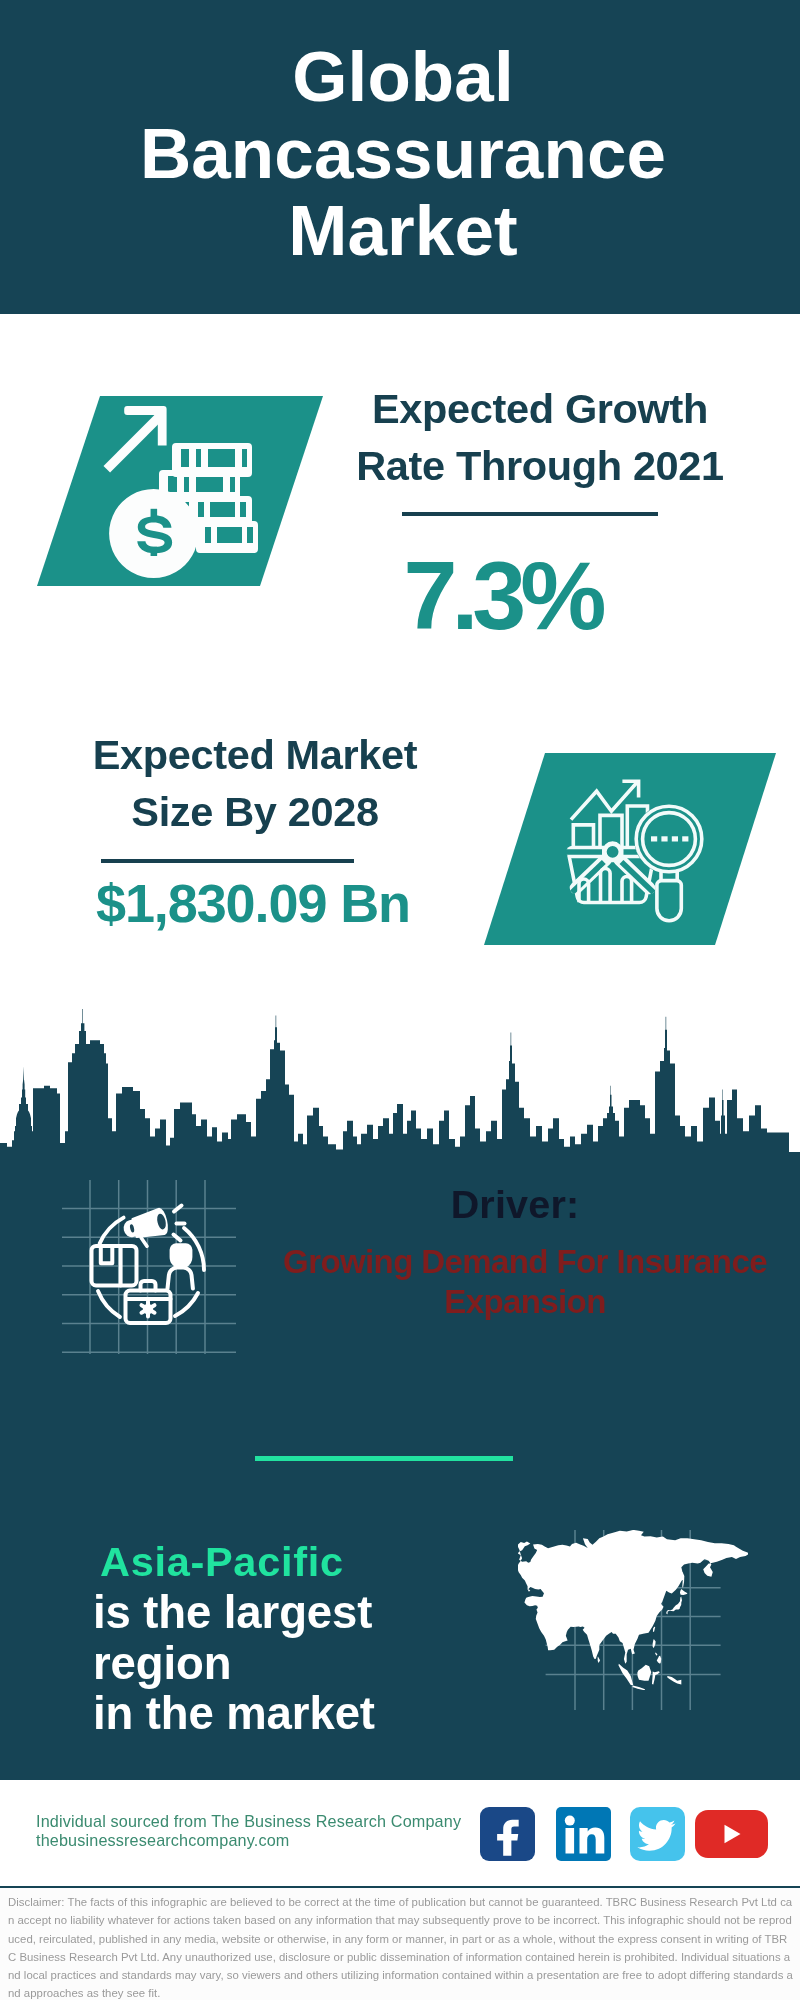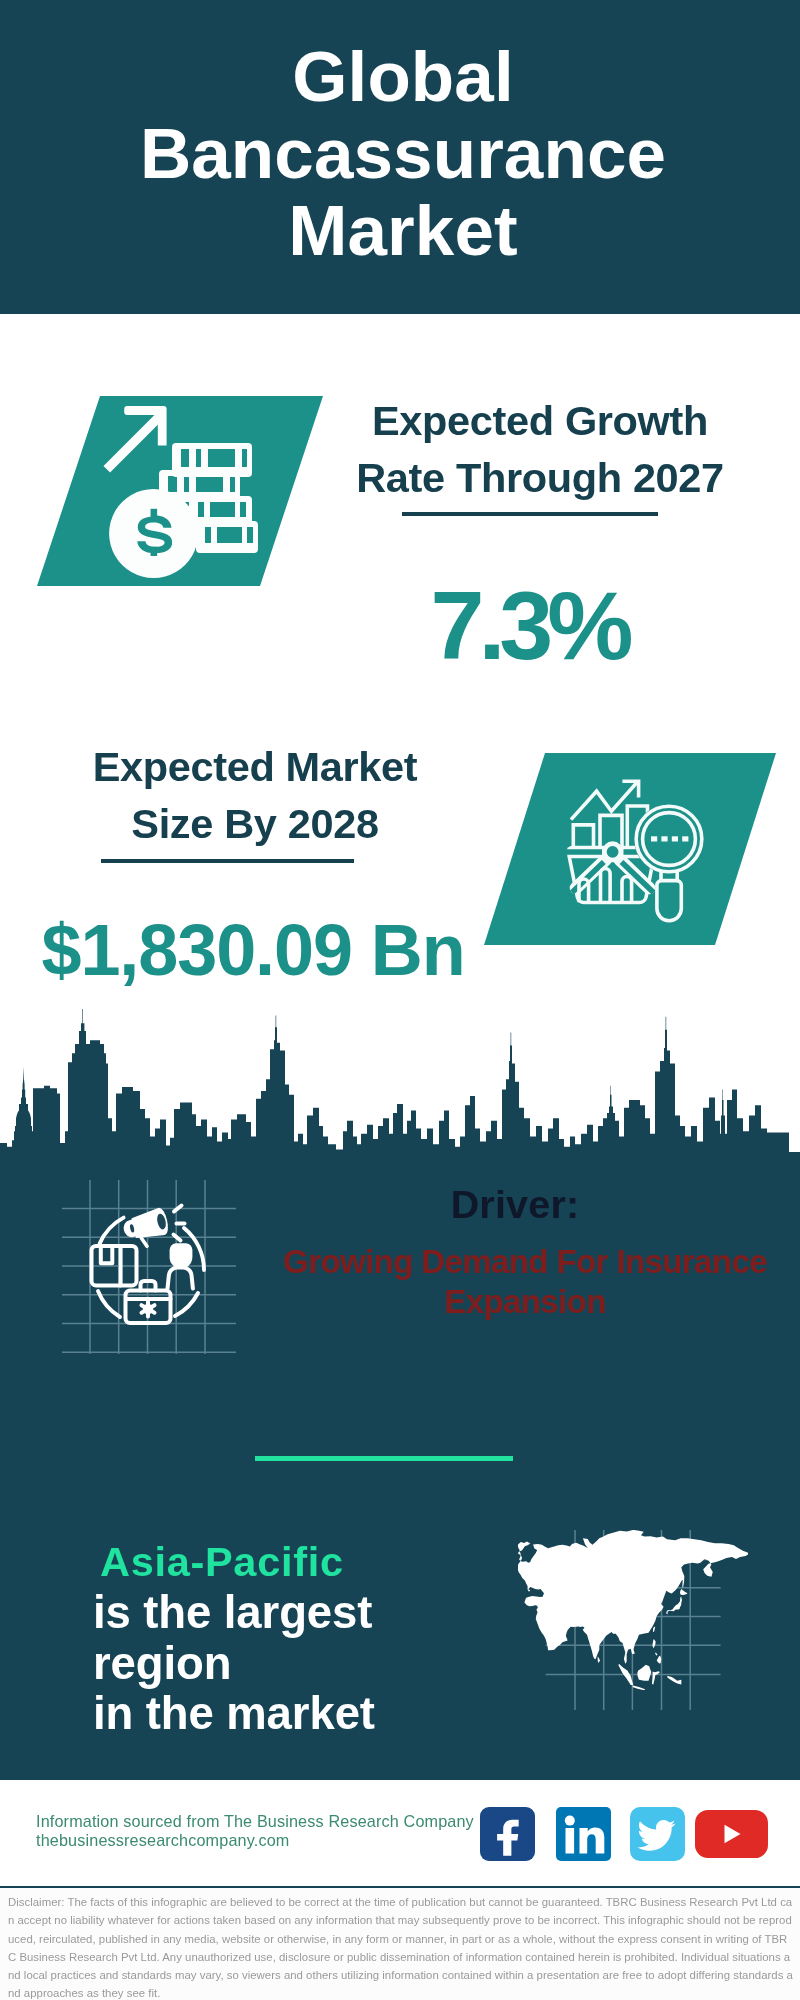--- a/index.html
+++ b/index.html
@@ -15,29 +15,29 @@
   .light{position:absolute;left:0;top:314px;width:800px;height:820px;background:#fff;}
 
   .para{position:absolute;background:#1b9189;}
   .para-1{left:37px;top:396px;width:286px;height:190px;
           clip-path:polygon(63px 0, 286px 0, 223px 190px, 0 190px);}
   .para-2{left:484px;top:753px;width:292px;height:192px;
           clip-path:polygon(61px 0, 292px 0, 231px 192px, 0 192px);}
 
   .icon1{position:absolute;left:100px;top:395px;width:160px;height:190px;}
   .icon2{position:absolute;left:560px;top:775px;width:150px;height:150px;}
-  .stat-t{position:absolute;color:#17404f;font-weight:bold;font-size:41.5px;line-height:57.2px;text-align:center;letter-spacing:-0.35px;margin-top:12px;}
+  .stat-t{position:absolute;color:#17404f;font-weight:bold;font-size:41.5px;line-height:57.2px;text-align:center;letter-spacing:-0.35px;}
   .rule{position:absolute;height:4px;background:#17404f;}
   .stat-v{position:absolute;color:#1b9189;font-weight:bold;text-align:center;}
   .s1-label{left:330px;top:380px;width:420px;}
   .s1-rule{left:402px;top:512px;width:256px;}
-  .s1-value{left:319px;top:546px;width:420px;font-size:97px;line-height:100px;letter-spacing:-6.0px;margin-top:30px;}
+  .s1-value{left:292px;top:546px;width:420px;font-size:97px;line-height:100px;letter-spacing:-6.0px;}
   .s2-label{left:45px;top:726px;width:420px;}
   .s2-rule{left:101px;top:859px;width:253px;}
-  .s2-value{left:13px;top:910px;width:480px;font-size:72px;line-height:80px;letter-spacing:-1.1px;}
+  .s2-value{left:13px;top:863px;width:480px;font-size:54px;line-height:80px;letter-spacing:-1.1px;}
 
   
   .dark{position:absolute;left:0;top:1157px;width:800px;height:623px;background:#164455;}
   .skyline{position:absolute;left:0;top:1000px;width:800px;height:240px;}
 
 .icon3{position:absolute;left:55px;top:1172px;width:190px;height:190px;}
   .drv-head{position:absolute;left:315px;top:1183px;width:400px;text-align:center;color:#0f172a;font-weight:bold;font-size:39.5px;line-height:42px;letter-spacing:0.2px;}
   .drv-text{position:absolute;left:265px;top:1242px;width:520px;text-align:center;color:#7f1d1d;font-weight:bold;font-size:33px;line-height:39.8px;letter-spacing:-0.6px;}
 .mapgrid{position:absolute;left:530px;top:1520px;width:260px;height:190px;}
   .asiamap{position:absolute;left:518px;top:1530px;width:230px;height:160px;}
@@ -146,21 +146,21 @@
     <g fill="#f2fbfa" stroke="none">
       <rect x="651.0" y="836.3" width="6.2" height="5.2"></rect>
       <rect x="661.4" y="836.3" width="6.2" height="5.2"></rect>
       <rect x="671.8" y="836.3" width="6.2" height="5.2"></rect>
       <rect x="682.2" y="836.3" width="6.2" height="5.2"></rect>
     </g>
   </svg>
 
   <div class="stat-t s1-label">
       <div>Expected Growth</div>
-      <div>Rate Through 2027</div>
+      <div>Rate Through 2021</div>
     </div>
   <div class="rule s1-rule"></div>
   <div class="stat-v s1-value">7.3%</div>
 
   <div class="stat-t s2-label">
       <div>Expected Market</div>
       <div>Size By 2028</div>
     </div>
   <div class="rule s2-rule"></div>
   <div class="stat-v s2-value">$1,830.09 Bn</div>
@@ -229,21 +229,21 @@
 
   <div class="reg-rule"></div>
   <div class="reg-head">Asia-Pacific</div>
   <div class="reg-text">
     <div>is the largest region</div>
     <div>in the market</div>
   </div>
 
   <div class="footer"></div>
   <div class="src">
-    <div>Information sourced from The Business Research Company</div>
+    <div>Individual sourced from The Business Research Company</div>
     <div>thebusinessresearchcompany.com</div>
   </div>
   <div class="social fb">
     <svg viewBox="0 0 55 54" width="55" height="54">
       <g transform="translate(27.5 32) scale(0.88) translate(-27.5 -32)">
           <path d="M22.6 51.0 V33.8 h-6.9 v-7.6 h6.9 v-5.4 c0 -6.9 4.2 -10.6 10.4 -10.6 h7.2 v7.7 h-5.1 c -2.7 0 -3.2 1.3 -3.2 3.1 v5.2 h7.8 l-1.0 7.6 h-6.8 v17.2 Z" fill="#fff"></path>
         </g>
     </svg>
   </div>
   <div class="social li">

